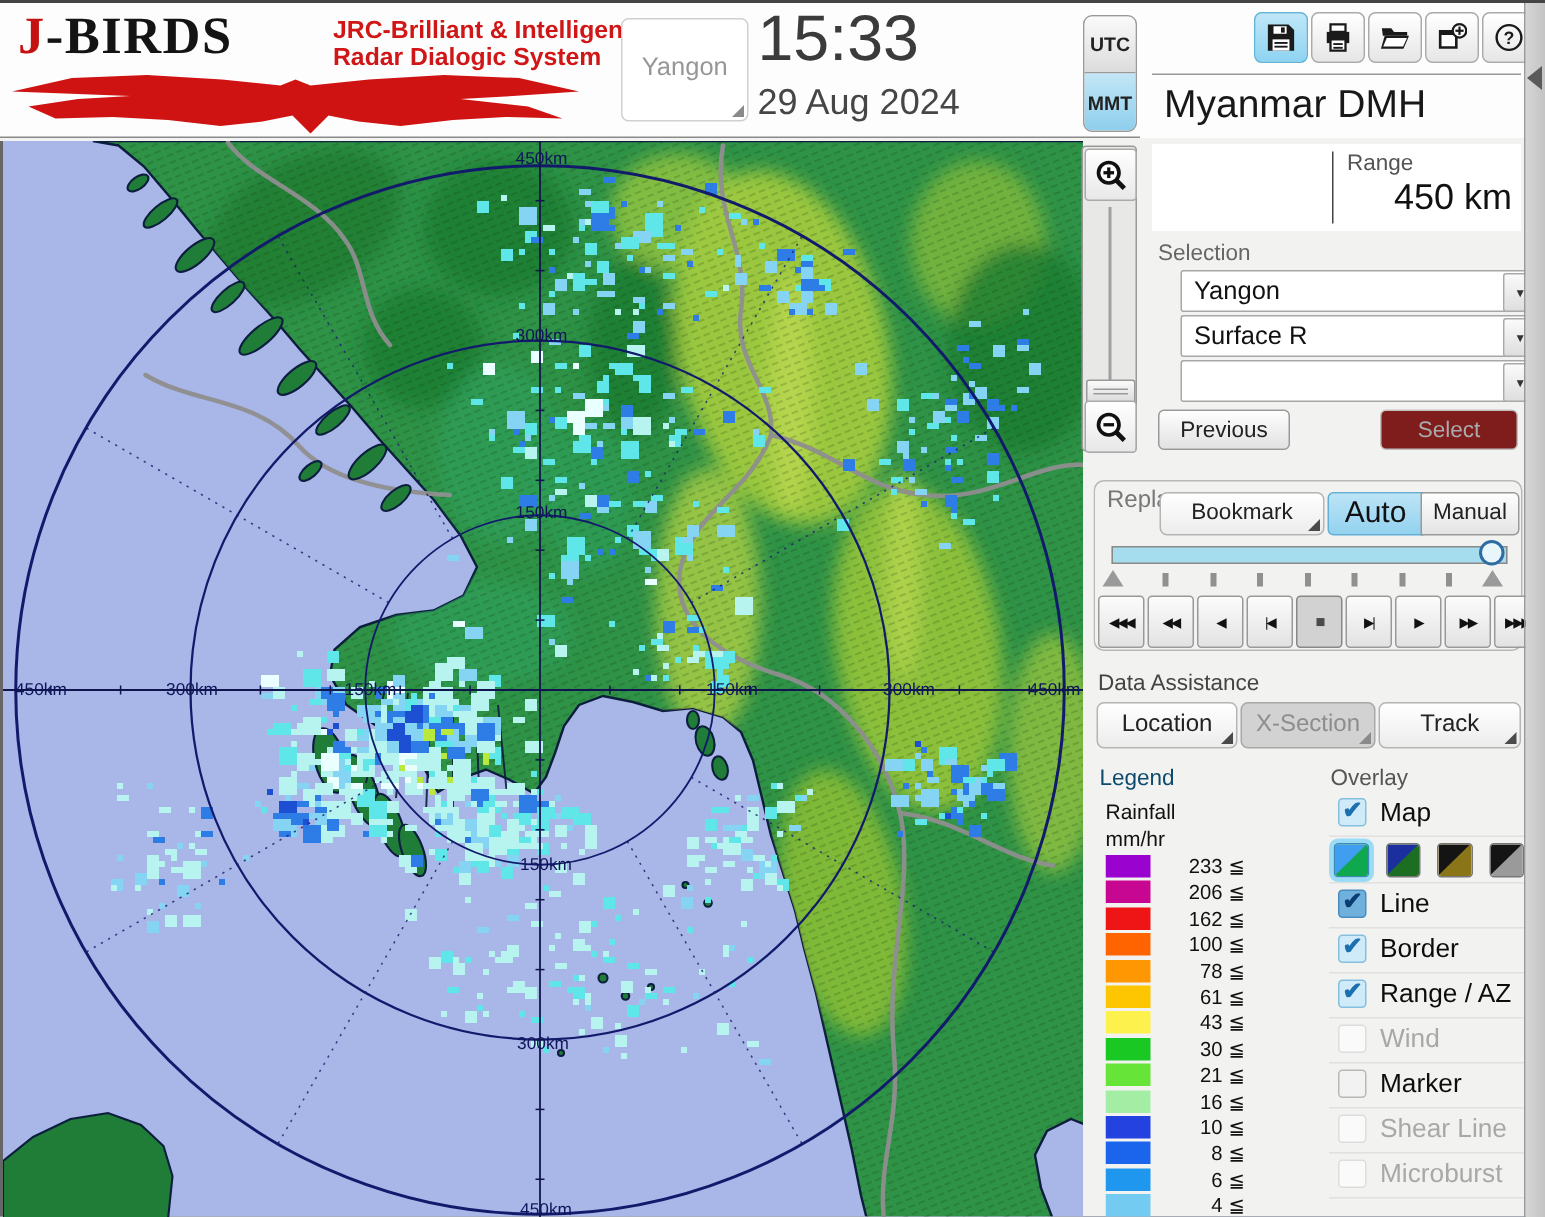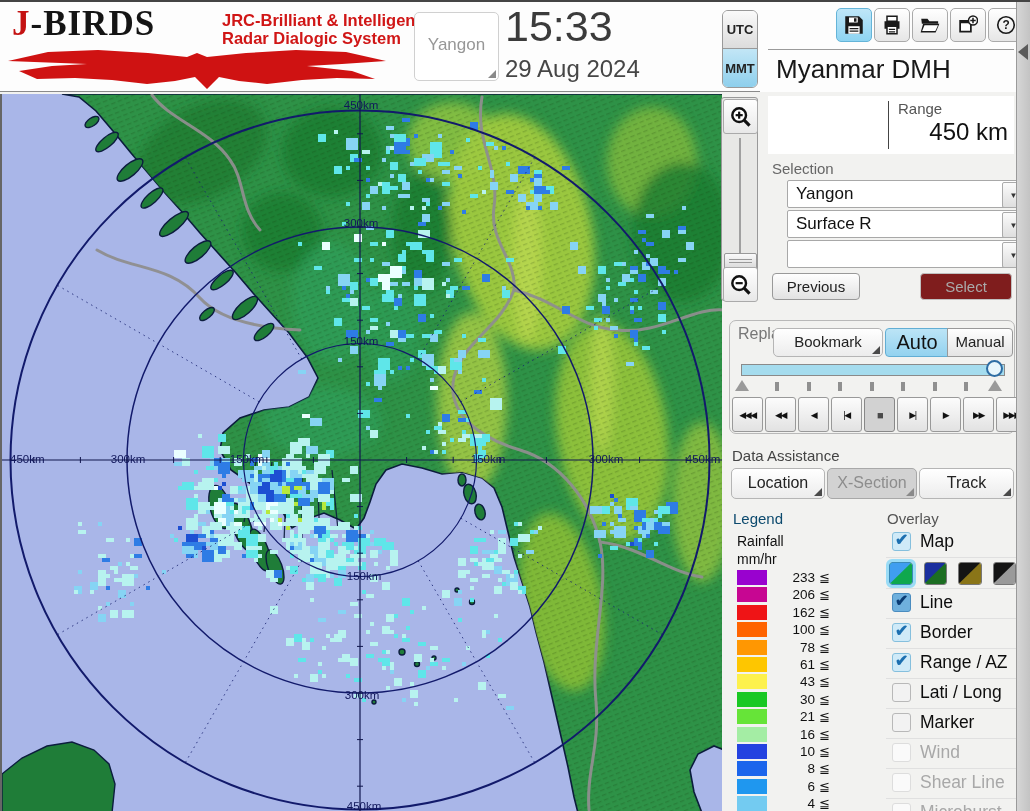--- a/index.html
+++ b/index.html
@@ -1563,33 +1563,29 @@
         </div>
         <div class="ov-label">Border</div>
       </div>
       <div class="ov-row">
         <div class="ov-cb checked">
           <span class="chk">✔</span>
         </div>
         <div class="ov-label">Range / AZ</div>
       </div>
       <div class="ov-row">
-        <div class="ov-cb"></div>
-        <div class="ov-label">Lati / Long</div>
+        <div class="ov-cb disabled"></div>
+        <div class="ov-label disabled">Wind</div>
       </div>
       <div class="ov-row">
         <div class="ov-cb"></div>
         <div class="ov-label">Marker</div>
       </div>
       <div class="ov-row">
         <div class="ov-cb disabled"></div>
-        <div class="ov-label disabled">Wind</div>
-      </div>
-      <div class="ov-row">
-        <div class="ov-cb disabled"></div>
         <div class="ov-label disabled">Shear Line</div>
       </div>
       <div class="ov-row">
         <div class="ov-cb disabled"></div>
         <div class="ov-label disabled">Microburst</div>
       </div>
     </div>
 
   <div id="edge-strip"></div>
   <div id="collapse-tri"></div>

